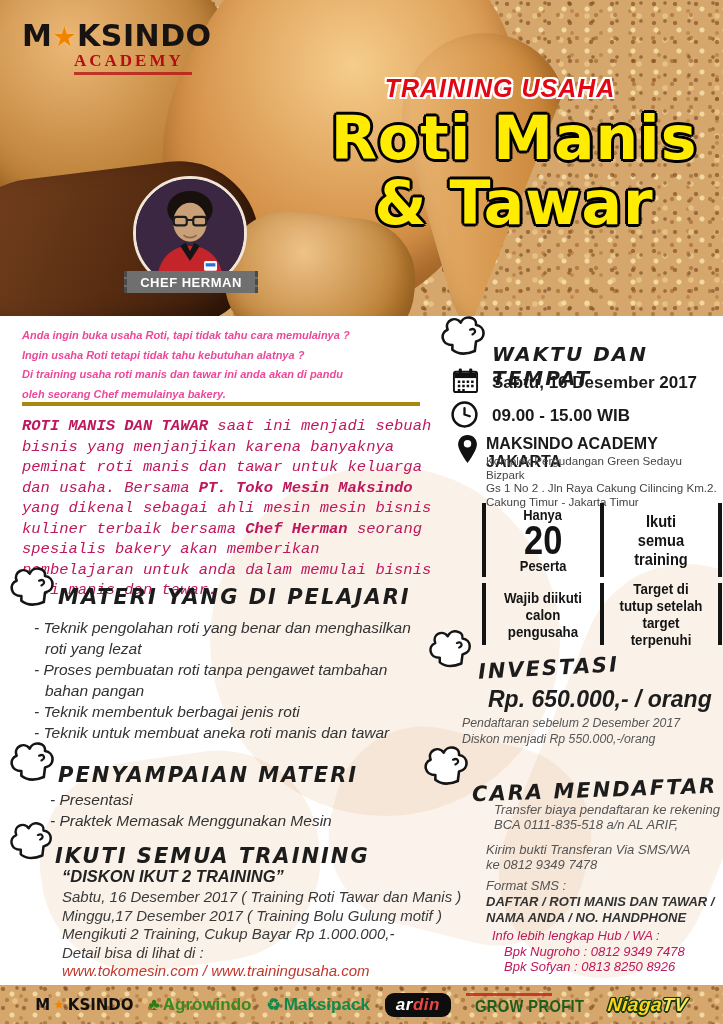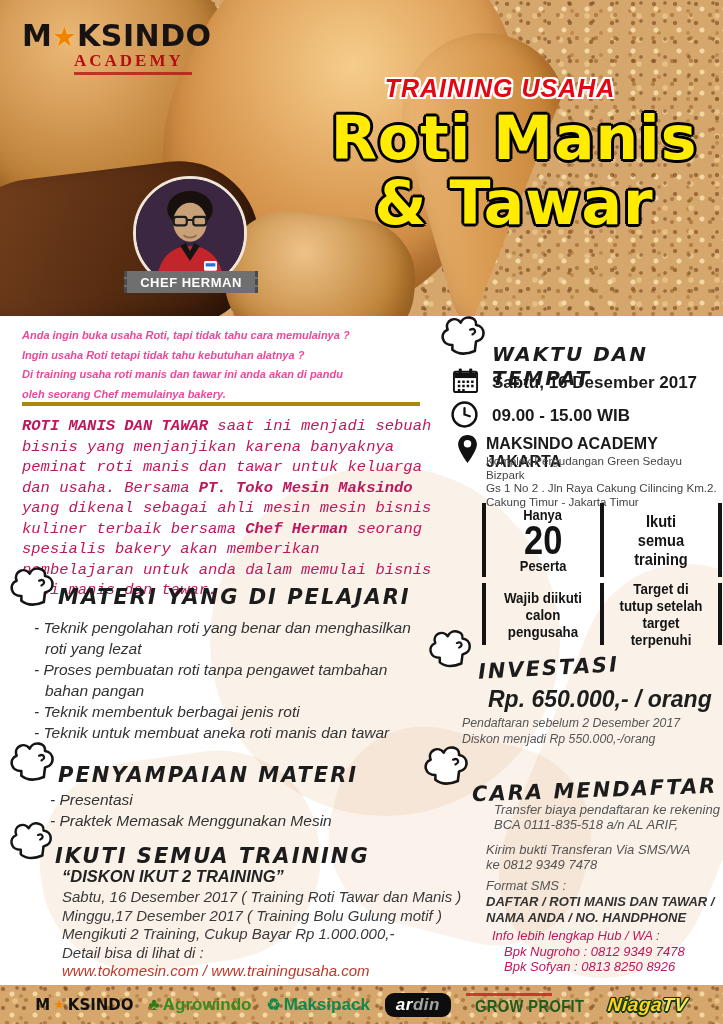--- a/index.html
+++ b/index.html
@@ -305,21 +305,21 @@
     </div>
     <div class="flogo" style="font-weight:800;font-size:17px;color:#3a8a1f;">
       <span style="color:#2f7d17;font-size:17px;">♣</span>
       <span>Agrowindo</span>
     </div>
     <div class="flogo" style="font-weight:800;font-size:17px;color:#0f8a4c;">
       <span style="font-size:16px;">♻</span>
       <span>Maksipack</span>
     </div>
     <div class="ardin-box">
-      <span style="color:#fff;">ar</span><span style="color:#a3a3a3;margin-top:41px;">din</span>
+      <span style="color:#fff;">ar</span><span style="color:#ef4444;margin-top:41px;">din</span>
     </div>
     <div class="flogo" style="flex-direction:column;gap:1px;align-items:flex-start;">
       <div style="width:86px;height:3px;background:#c2271d;opacity:.85;"></div>
       <div class="cond" style="font-size:17px;font-weight:800;color:#1e5c1e;letter-spacing:.5px;">GROW PROFIT</div>
     </div>
     <div class="niaga">
       <span>Niaga</span><span style="color:#ffe55e;">TV</span>
     </div>
   </div>
 

